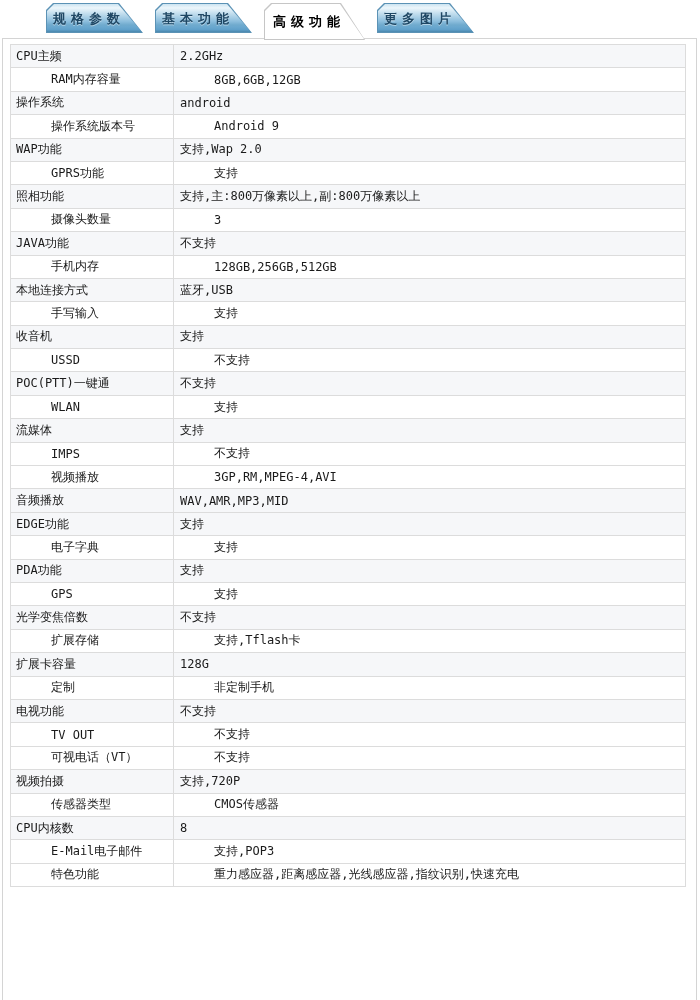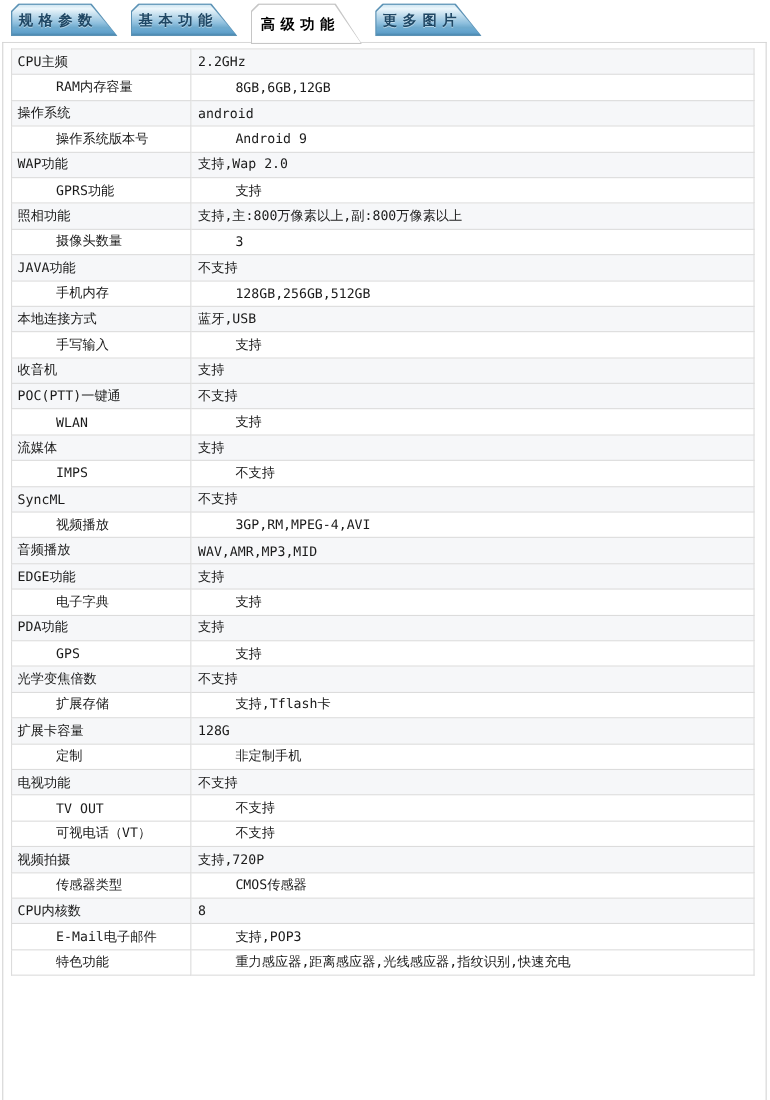--- a/index.html
+++ b/index.html
@@ -1,21 +1,21 @@
 <!DOCTYPE html>
 <html><head>
 <meta charset="utf-8">
 <style>
   * { margin:0; padding:0; box-sizing:border-box; }
   html,body { width:700px; height:1000px; background:#ffffff; overflow:hidden;
     font-family:"DejaVu Sans Mono","Liberation Mono","DejaVu Sans",monospace; }
 
   
   .tabbar { position:relative; z-index:2; height:38px; display:flex;
-    align-items:flex-end; padding-left:10px; gap:12px; background:#fff; }
+    align-items:flex-end; padding-left:10px; gap:12px; background:#fff;margin-left:36px; }
   .tab { position:relative; width:97px; height:30px; margin-bottom:5px;
     cursor:pointer;
     clip-path:polygon(0 100%, 0 7px, 7px 0, calc(100% - 24px) 0, 100% 100%);
     background:#5b92b5; }
   .tab .tab-inner { position:absolute; inset:1px;
     clip-path:polygon(0 100%, 0 7px, 7px 0, calc(100% - 24px) 0, 100% 100%);
     background:linear-gradient(180deg,#cde4f1 0%,#ecf6fb 14%,#b7d7ea 40%,
       #8cbedd 62%,#6faacd 75%,#6aa8cf 82%,#5f9fc9 92%,#4a87ad 100%);
     display:flex; align-items:center; justify-content:center;
     padding:2px 20px 0 4px; }
@@ -115,38 +115,38 @@
           <td class="value-cell">蓝牙,USB</td>
         </tr>
         <tr class="even">
           <td class="label-cell">手写输入</td>
           <td class="value-cell">支持</td>
         </tr>
         <tr class="odd">
           <td class="label-cell">收音机</td>
           <td class="value-cell">支持</td>
         </tr>
+        <tr class="even">
+          <td class="label-cell">USSD</td>
+          <td class="value-cell">不支持</td>
+        </tr>
         <tr class="odd">
           <td class="label-cell">POC(PTT)一键通</td>
           <td class="value-cell">不支持</td>
         </tr>
         <tr class="even">
           <td class="label-cell">WLAN</td>
           <td class="value-cell">支持</td>
         </tr>
         <tr class="odd">
           <td class="label-cell">流媒体</td>
           <td class="value-cell">支持</td>
         </tr>
         <tr class="even">
           <td class="label-cell">IMPS</td>
-          <td class="value-cell">不支持</td>
-        </tr>
-        <tr class="odd">
-          <td class="label-cell">SyncML</td>
           <td class="value-cell">不支持</td>
         </tr>
         <tr class="even">
           <td class="label-cell">视频播放</td>
           <td class="value-cell">3GP,RM,MPEG-4,AVI</td>
         </tr>
         <tr class="odd">
           <td class="label-cell">音频播放</td>
           <td class="value-cell">WAV,AMR,MP3,MID</td>
         </tr>

